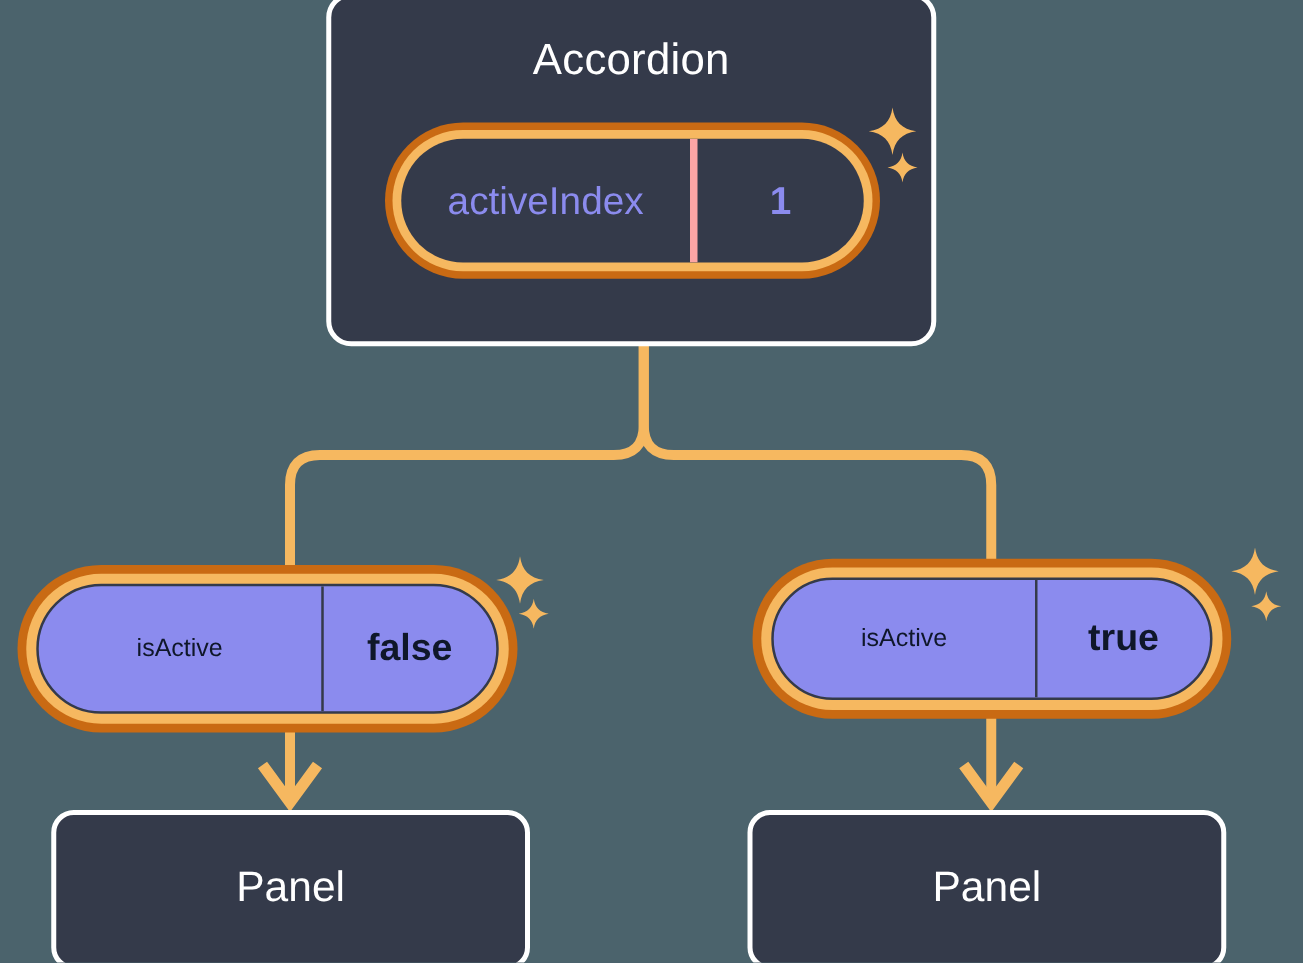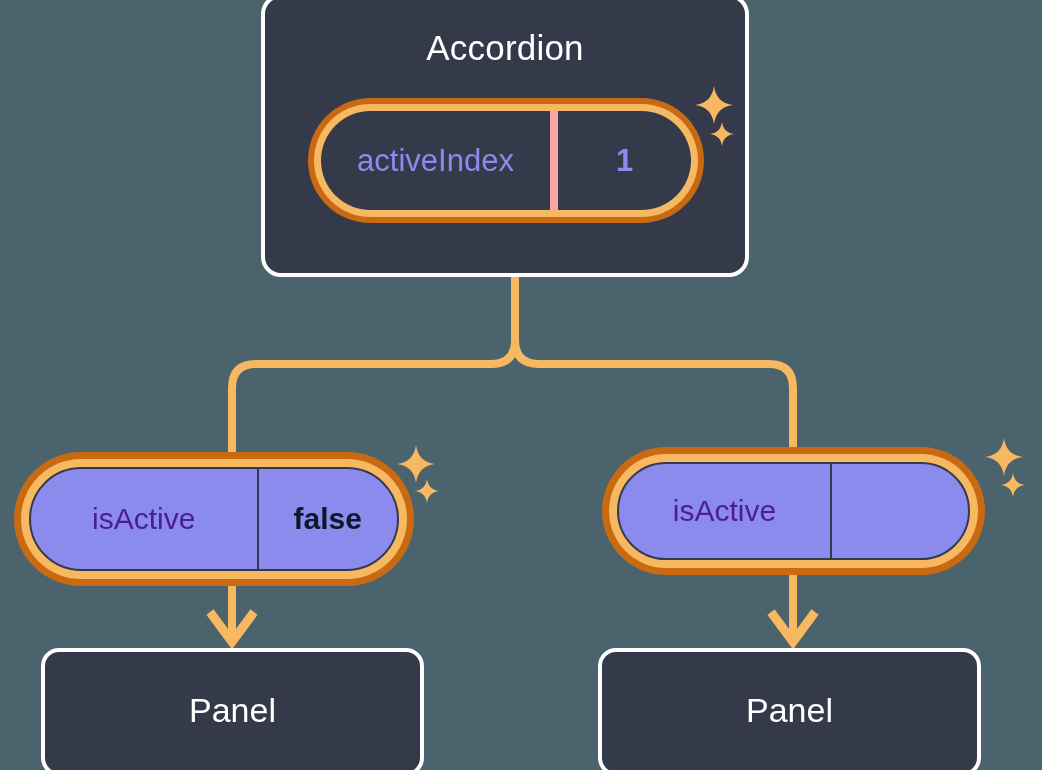--- a/index.html
+++ b/index.html
@@ -112,37 +112,37 @@
 
   
   #state-accordion .pill-outer { left: 0; top: 0; width: 396px; height: 125px; }
   #state-accordion .pill-mid   { left: 6px; top: 6px; width: 384px; height: 113px; }
   #state-accordion .pill-body  { left: 13px; top: 13px; width: 370px; height: 99px; background: #343a4a; }
   #state-accordion { left: 308px; top: 98px; width: 396px; height: 125px; }
   #state-accordion .cell-key {
     width: 237px;
     color: #8b8bee;
     font-size: 31px;
-    border-right: 8px solid #fca5a5;
+    border-right: 6px solid #fca5a5;
   }
   #state-accordion .cell-val {
     width: 133px;
     color: #8b8bee;
     font-size: 31px;
     font-weight: 700;
   }
 
   
   .pill-purple .pill-outer { left: 0; top: 0; width: 100%; height: 100%; }
   .pill-purple .pill-mid   { left: 7px; top: 7px; right: 7px; bottom: 7px; width: auto; height: auto; }
   .pill-purple .pill-body  { left: 15px; top: 15px; right: 15px; bottom: 15px; width: auto; height: auto;
                              background: #8b8bee; border: 2px solid #343a4a; box-sizing: border-box; }
   .pill-purple .cell-key {
-    color: #4c1d95;
-    font-size: 30px;
+    color: #0f172a;
+    font-size: 20px;
     border-right: 2px solid #343a4a;
   }
   .pill-purple .cell-val {
     color: #0f172a;
     font-size: 30px;
     font-weight: 700;
   }
   #state-left  { left: 14px;  top: 452px; width: 400px; height: 134px; }
   #state-left  .cell-key { width: 230px; }
   #state-left  .cell-val { width: 140px; }
@@ -216,20 +216,21 @@
     <svg width="26" height="26" viewBox="0 0 26 26">
       <path d="M13,1 C14.1,8.2 17.8,11.9 25,13 C17.8,14.1 14.1,17.8 13,25 C11.9,17.8 8.2,14.1 1,13 C8.2,11.9 11.9,8.2 13,1 Z" fill="#f6b860"></path>
     </svg>
   </div>
 
   <div id="state-right" class="pill pill-purple">
     <div class="pill-outer"></div>
     <div class="pill-mid"></div>
     <div class="pill-body">
       <div class="pill-cell cell-key">isActive</div>
+      <div class="pill-cell cell-val">true</div>
     </div>
   </div>
   <div class="sparkle" style="left:984px; top:437px;">
     <svg width="40" height="40" viewBox="0 0 40 40">
       <path d="M20,1 C21.6,12.4 27.6,18.4 39,20 C27.6,21.6 21.6,27.6 20,39 C18.4,27.6 12.4,21.6 1,20 C12.4,18.4 18.4,12.4 20,1 Z" fill="#f6b860"></path>
     </svg>
   </div>
   <div class="sparkle" style="left:1000px; top:472px;">
     <svg width="26" height="26" viewBox="0 0 26 26">
       <path d="M13,1 C14.1,8.2 17.8,11.9 25,13 C17.8,14.1 14.1,17.8 13,25 C11.9,17.8 8.2,14.1 1,13 C8.2,11.9 11.9,8.2 13,1 Z" fill="#f6b860"></path>

